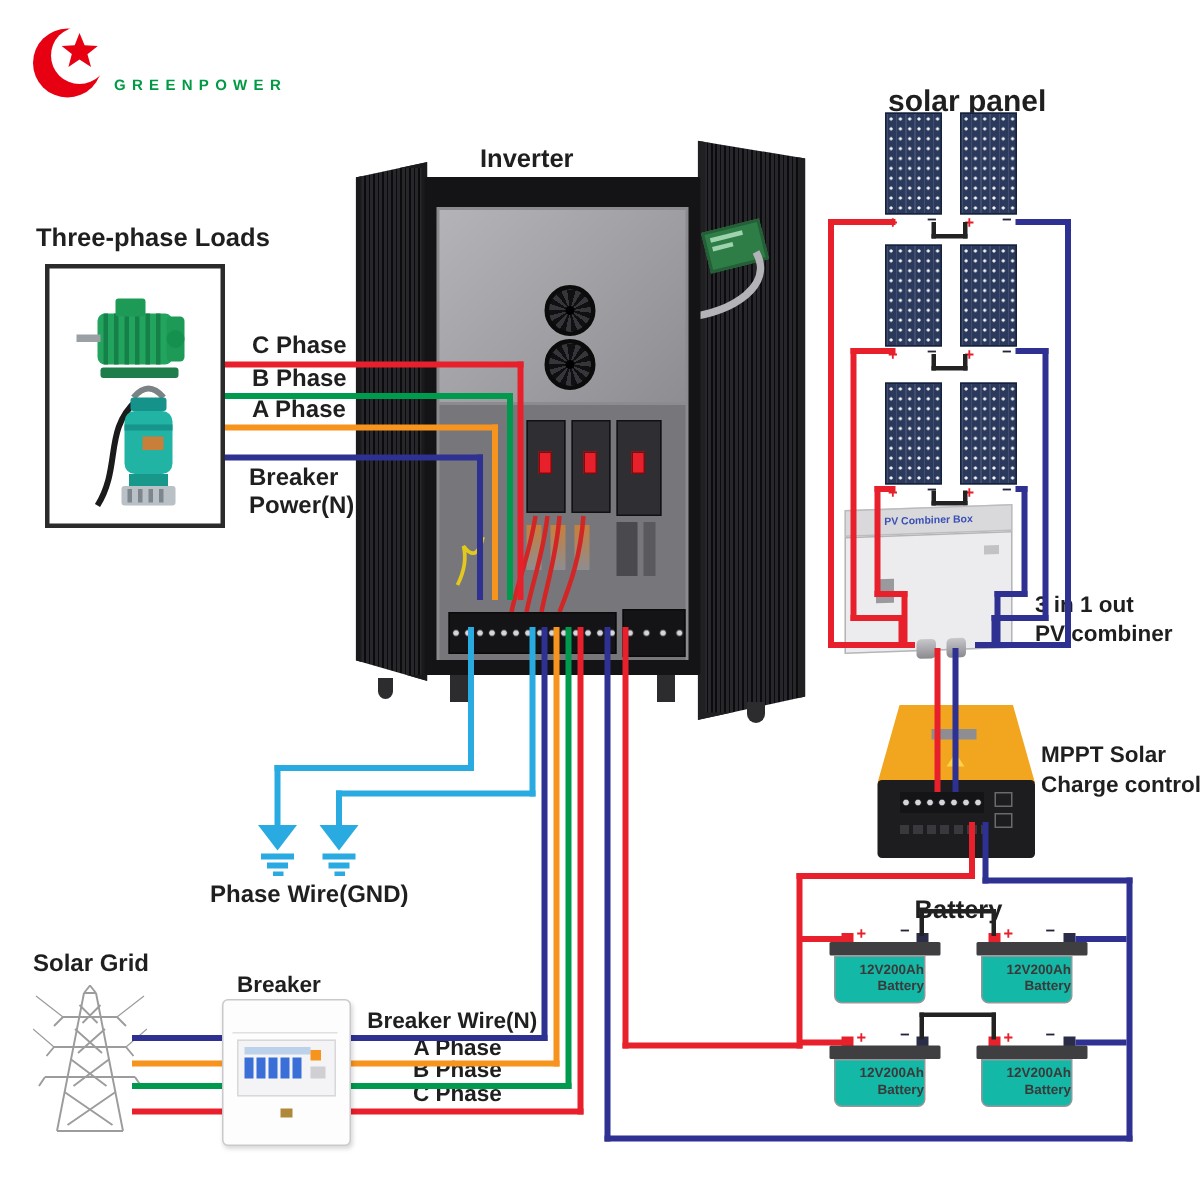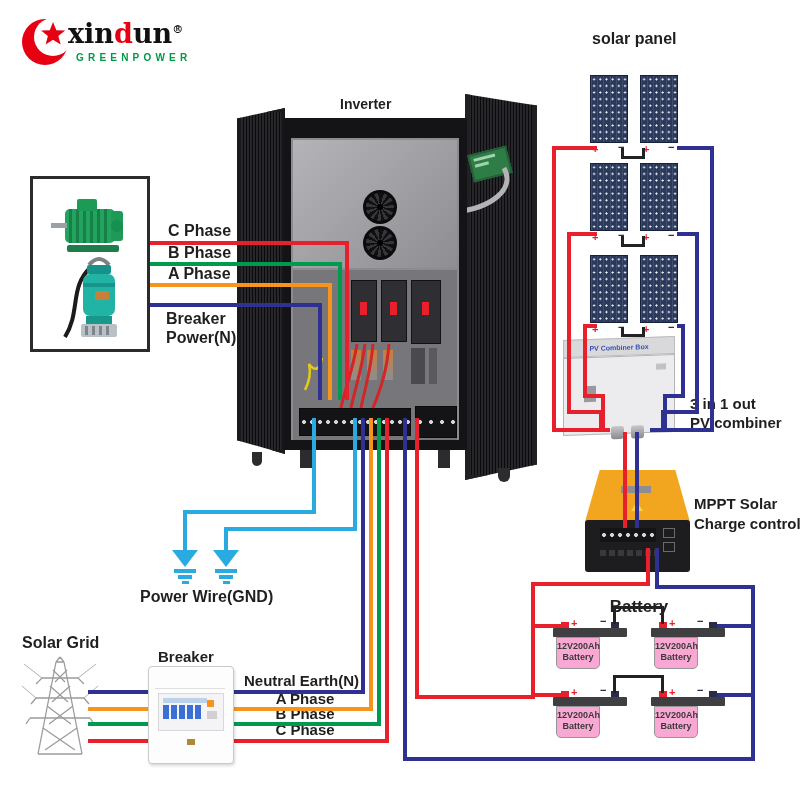--- a/index.html
+++ b/index.html
@@ -22,23 +22,23 @@
            radial-gradient(circle,rgba(255,255,255,.95) .8px,transparent 1.3px);
          background-size:auto,6.2px 6.6px;}
   .mark{position:absolute;font-weight:bold;font-size:11px;line-height:10px;}
   .mk-p{color:var(--red);}
   .mk-m{color:#23243a;}
   
   .bat{position:absolute;width:74px;height:48px;}
   .bat .term-p{position:absolute;left:8px;top:0;width:8px;height:8px;background:var(--red);}
   .bat .term-m{position:absolute;left:58px;top:0;width:8px;height:8px;background:#2a2c48;}
   .bat .top{position:absolute;left:0;top:6px;width:74px;height:9px;background:#3f3f42;border-radius:1px;}
-  .bat .body{position:absolute;left:3px;top:15px;width:44px;height:32px;background:#f9a8d4;
+  .bat .body{position:absolute;left:3px;top:15px;width:61px;height:32px;background:#14b8a6;
              border:1px solid #97979b;border-radius:0 0 5px 5px;box-sizing:border-box;
-             text-align:center;font-size:9px;line-height:11px;font-weight:bold;color:#3a3a3a;padding-top:3px;}
+             text-align:right;font-size:9px;line-height:11px;font-weight:bold;color:#3a3a3a;padding-top:3px;}
   
   .earth{position:absolute;width:28px;}
   .earth .tri{width:0;height:0;margin:0 auto;border-left:13px solid transparent;
               border-right:13px solid transparent;border-top:17px solid var(--cyan);}
   .earth .b1{width:22px;height:4px;background:var(--cyan);margin:2px auto 0;}
   .earth .b2{width:14px;height:4px;background:var(--cyan);margin:2px auto 0;}
   .earth .b3{width:7px;height:3px;background:var(--cyan);margin:2px auto 0;}
   
   .door{position:absolute;background:
           repeating-linear-gradient(90deg,#0b0b0d 0 1px,#27272b 1px 3px);}
@@ -56,26 +56,24 @@
 <body>
 
 <div id="canvas">
 
   <div class="abs" style="left:20px;top:8px;width:220px;height:62px;">
     <svg class="abs" style="left:0;top:4px;" width="54" height="56" viewBox="0 0 54 56">
       <circle cx="25" cy="30" r="23" fill="var(--logo_red)"></circle>
       <circle cx="33" cy="25" r="19" fill="#ffffff"></circle>
       <path d="M33 10 l3.4 8.2 8.8.4 -6.9 5.5 2.4 8.5 -7.7-4.9 -7.4 4.9 2.3-8.6 -6.8-5.4 8.7-.4 z" fill="var(--logo_red)"></path>
     </svg>
-    <div class="abs" style="left:48px;top:10px;font-family:'DejaVu Serif',serif;font-weight:bold;font-size:27px;">
-      <span style="color:#111;">xin</span><span style="color:var(--logo_red);">d</span><span style="color:#111;">un</span><sup style="font-size:11px;color:#111;">®</sup>
-    </div>
     <div class="abs" style="left:56px;top:44px;font-size:10px;font-weight:bold;letter-spacing:4.2px;color:var(--logo_green);">GREENPOWER</div>
   </div>
 
+  <div class="lbl" style="left:24px;top:149px;font-size:17px;">Three-phase Loads</div>
   <div class="abs" style="left:30px;top:176px;width:120px;height:176px;border:3px solid #2b2b2b;box-sizing:border-box;background:#fff;">
     <svg class="abs" style="left:14px;top:14px;" width="92" height="64" viewBox="0 0 92 64">
       <rect x="20" y="52" width="52" height="7" rx="2" fill="#1d7d4b"></rect>
       <rect x="18" y="16" width="50" height="34" rx="5" fill="#22a45e"></rect>
       <rect x="22" y="16" width="3" height="34" fill="#168049"></rect>
         <rect x="29" y="16" width="3" height="34" fill="#168049"></rect>
       <rect x="36" y="16" width="3" height="34" fill="#168049"></rect>
         <rect x="43" y="16" width="3" height="34" fill="#168049"></rect>
       <rect x="50" y="16" width="3" height="34" fill="#168049"></rect>
         <rect x="57" y="16" width="3" height="34" fill="#168049"></rect>
@@ -101,21 +99,21 @@
   </div>
 
   <div class="lbl" style="left:168px;top:222px;font-size:16px;">C Phase</div>
   <div class="lbl" style="left:168px;top:244px;font-size:16px;">B Phase</div>
   <div class="lbl" style="left:168px;top:265px;font-size:16px;">A Phase</div>
   <div class="lbl" style="left:166px;top:309px;font-size:16px;line-height:19px;">
     <div>Breaker</div>
     <div>Power(N)</div>
   </div>
 
-  <div class="lbl" style="left:340px;top:96px;font-size:14px;">Inverter</div>
+  <div class="lbl" style="left:320px;top:96px;font-size:17px;">Inverter</div>
 
   <div class="door" style="left:237px;top:108px;width:48px;height:346px;clip-path:polygon(0 3%,100% 0,100% 100%,0 96%);box-shadow:inset 0 0 0 4px #1a1a1d;"></div>
 
   <div class="door" style="left:465px;top:90px;width:72px;height:390px;clip-path:polygon(0 1%,100% 4%,100% 96%,0 100%);box-shadow:inset 0 0 0 5px #202023;"></div>
   <div class="abs" style="left:470px;top:150px;width:40px;height:28px;background:#2e7d46;transform:rotate(-14deg);box-shadow:inset 0 0 0 2px #245f37;">
     <div class="abs" style="left:5px;top:5px;width:22px;height:3px;background:#9fd3ae;"></div>
     <div class="abs" style="left:5px;top:11px;width:14px;height:3px;background:#9fd3ae;"></div>
   </div>
   <svg class="abs" style="left:430px;top:150px;" width="90" height="90" viewBox="0 0 90 90">
     <path d="M74 18 C86 40 60 58 26 62" stroke="#b4b4b8" stroke-width="5" fill="none"></path>
@@ -160,21 +158,21 @@
         <div class="abs screwstrip" style="left:122px;top:136px;width:40px;height:30px;background-size:11px 100%;border:1px solid #0a0a0a;"></div>
       </div>
     </div>
   </div>
 
   <div class="foot" style="left:300px;top:450px;width:12px;height:18px;"></div>
   <div class="foot" style="left:438px;top:450px;width:12px;height:18px;"></div>
   <div class="foot" style="left:252px;top:452px;width:10px;height:14px;border-radius:0 0 5px 5px;"></div>
   <div class="foot" style="left:498px;top:468px;width:12px;height:14px;border-radius:0 0 6px 6px;"></div>
 
-  <div class="lbl" style="left:592px;top:30px;font-size:16px;">solar panel</div>
+  <div class="lbl" style="left:592px;top:57px;font-size:20px;">solar panel</div>
 
   <div class="panel" style="left:590px;top:75px;"></div>
   <div class="panel" style="left:640px;top:75px;"></div>
   <span class="mark mk-p abs" style="left:592px;top:144px;">+</span>
   <span class="mark mk-m abs" style="left:618px;top:142px;">−</span>
   <span class="mark mk-p abs" style="left:643px;top:144px;">+</span>
   <span class="mark mk-m abs" style="left:668px;top:142px;">−</span>
   <div class="w c-blk" style="left:621px;top:148px;width:3px;height:11px;"></div>
   <div class="w c-blk" style="left:621px;top:156px;width:24px;height:3px;"></div>
   <div class="w c-blk" style="left:642px;top:148px;width:3px;height:11px;"></div>
@@ -281,21 +279,21 @@
       <path d="M20 22 h36 M14 42 h48 M8 62 h60"></path>
       <path d="M20 22 l-6 6 M56 22 l6 6 M14 42 l-5 6 M62 42 l5 6 M8 62 l-4 6 M68 62 l4 6"></path>
       <path d="M31 14 l12 12 M45 14 l-12 12 M28 30 l18 16 M48 30 l-18 16 M25 50 l24 18 M51 50 l-24 18 M21 72 l32 22 M55 72 l-32 22"></path>
       <path d="M16 98 h44"></path>
       <path d="M20 22 L2 8 M56 22 L74 8 M14 42 L0 30 M62 42 L76 30" stroke-width="0.8"></path>
     </g>
   </svg>
 
   <div class="lbl" style="left:158px;top:648px;font-size:15px;">Breaker</div>
 
-  <div class="lbl" style="left:238px;top:672px;width:127px;text-align:center;font-size:15px;">Neutral Earth(N)</div>
+  <div class="lbl" style="left:238px;top:672px;width:127px;text-align:center;font-size:15px;">Breaker Wire(N)</div>
   <div class="lbl" style="left:255px;top:690px;width:100px;text-align:center;font-size:15px;">A Phase</div>
   <div class="lbl" style="left:255px;top:705px;width:100px;text-align:center;font-size:15px;">B Phase</div>
   <div class="lbl" style="left:255px;top:721px;width:100px;text-align:center;font-size:15px;">C Phase</div>
 
   <div class="w c-red" style="left:150px;top:241px;width:199px;height:4px;z-index:30;"></div>
   <div class="w c-red" style="left:345px;top:241px;width:4px;height:159px;z-index:30;"></div>
   <div class="w c-grn" style="left:150px;top:262px;width:192px;height:4px;z-index:30;"></div>
   <div class="w c-grn" style="left:338px;top:262px;width:4px;height:138px;z-index:30;"></div>
   <div class="w c-org" style="left:150px;top:283px;width:182px;height:4px;z-index:30;"></div>
   <div class="w c-org" style="left:328px;top:283px;width:4px;height:117px;z-index:30;"></div>
@@ -313,21 +311,21 @@
       <div class="b1"></div>
       <div class="b2"></div>
       <div class="b3"></div>
     </div>
   <div class="earth" style="left:212px;top:550px;z-index:30;">
       <div class="tri"></div>
       <div class="b1"></div>
       <div class="b2"></div>
       <div class="b3"></div>
     </div>
-  <div class="lbl" style="left:140px;top:588px;font-size:16px;">Power Wire(GND)</div>
+  <div class="lbl" style="left:140px;top:588px;font-size:16px;">Phase Wire(GND)</div>
 
   <div class="w c-nvy" style="left:361px;top:418px;width:4px;height:276px;z-index:30;"></div>
   <div class="w c-nvy" style="left:88px;top:690px;width:277px;height:4px;z-index:30;"></div>
   <div class="w c-org" style="left:369px;top:418px;width:4px;height:293px;z-index:30;"></div>
   <div class="w c-org" style="left:88px;top:707px;width:285px;height:4px;z-index:30;"></div>
   <div class="w c-grn" style="left:377px;top:418px;width:4px;height:308px;z-index:30;"></div>
   <div class="w c-grn" style="left:88px;top:722px;width:293px;height:4px;z-index:30;"></div>
   <div class="w c-red" style="left:385px;top:418px;width:4px;height:325px;z-index:30;"></div>
   <div class="w c-red" style="left:88px;top:739px;width:301px;height:4px;z-index:30;"></div>
 

